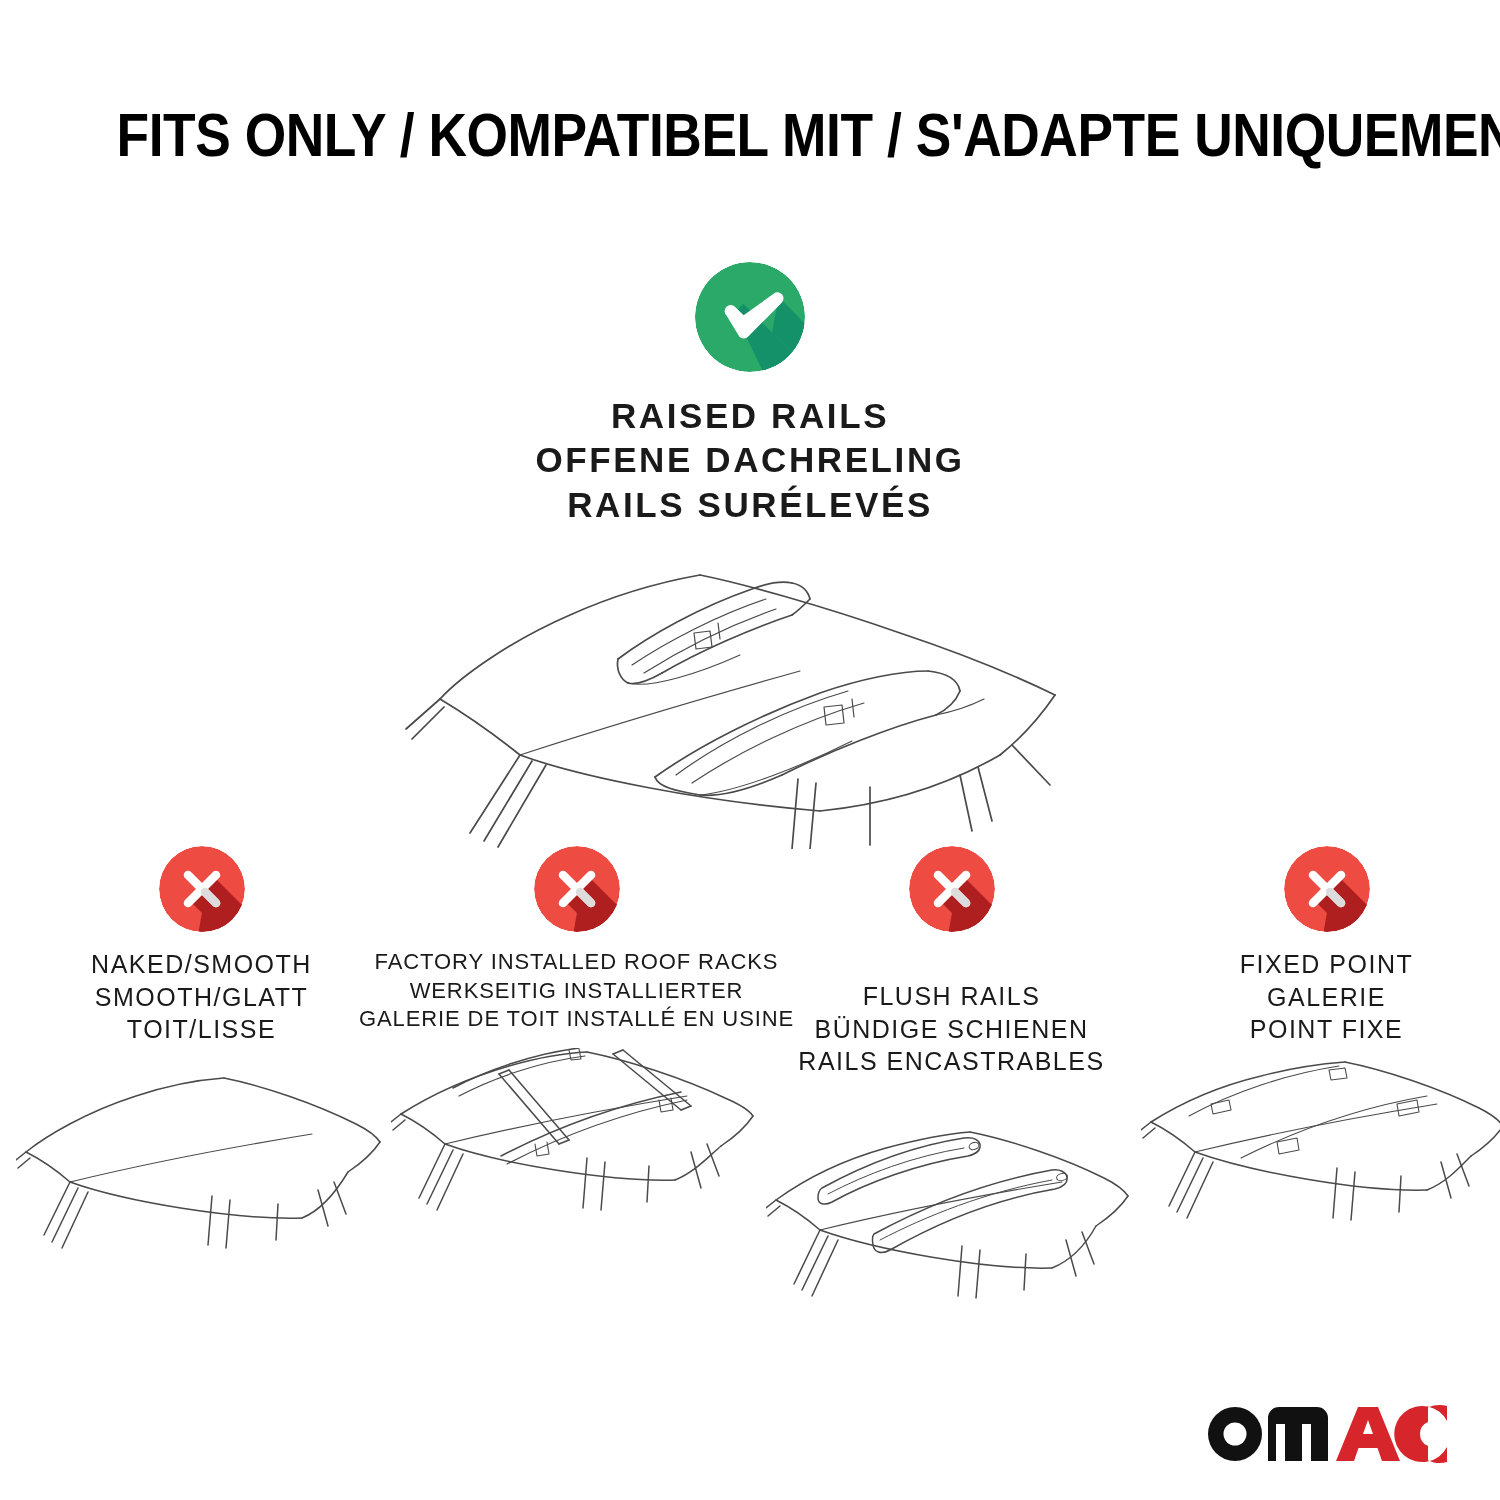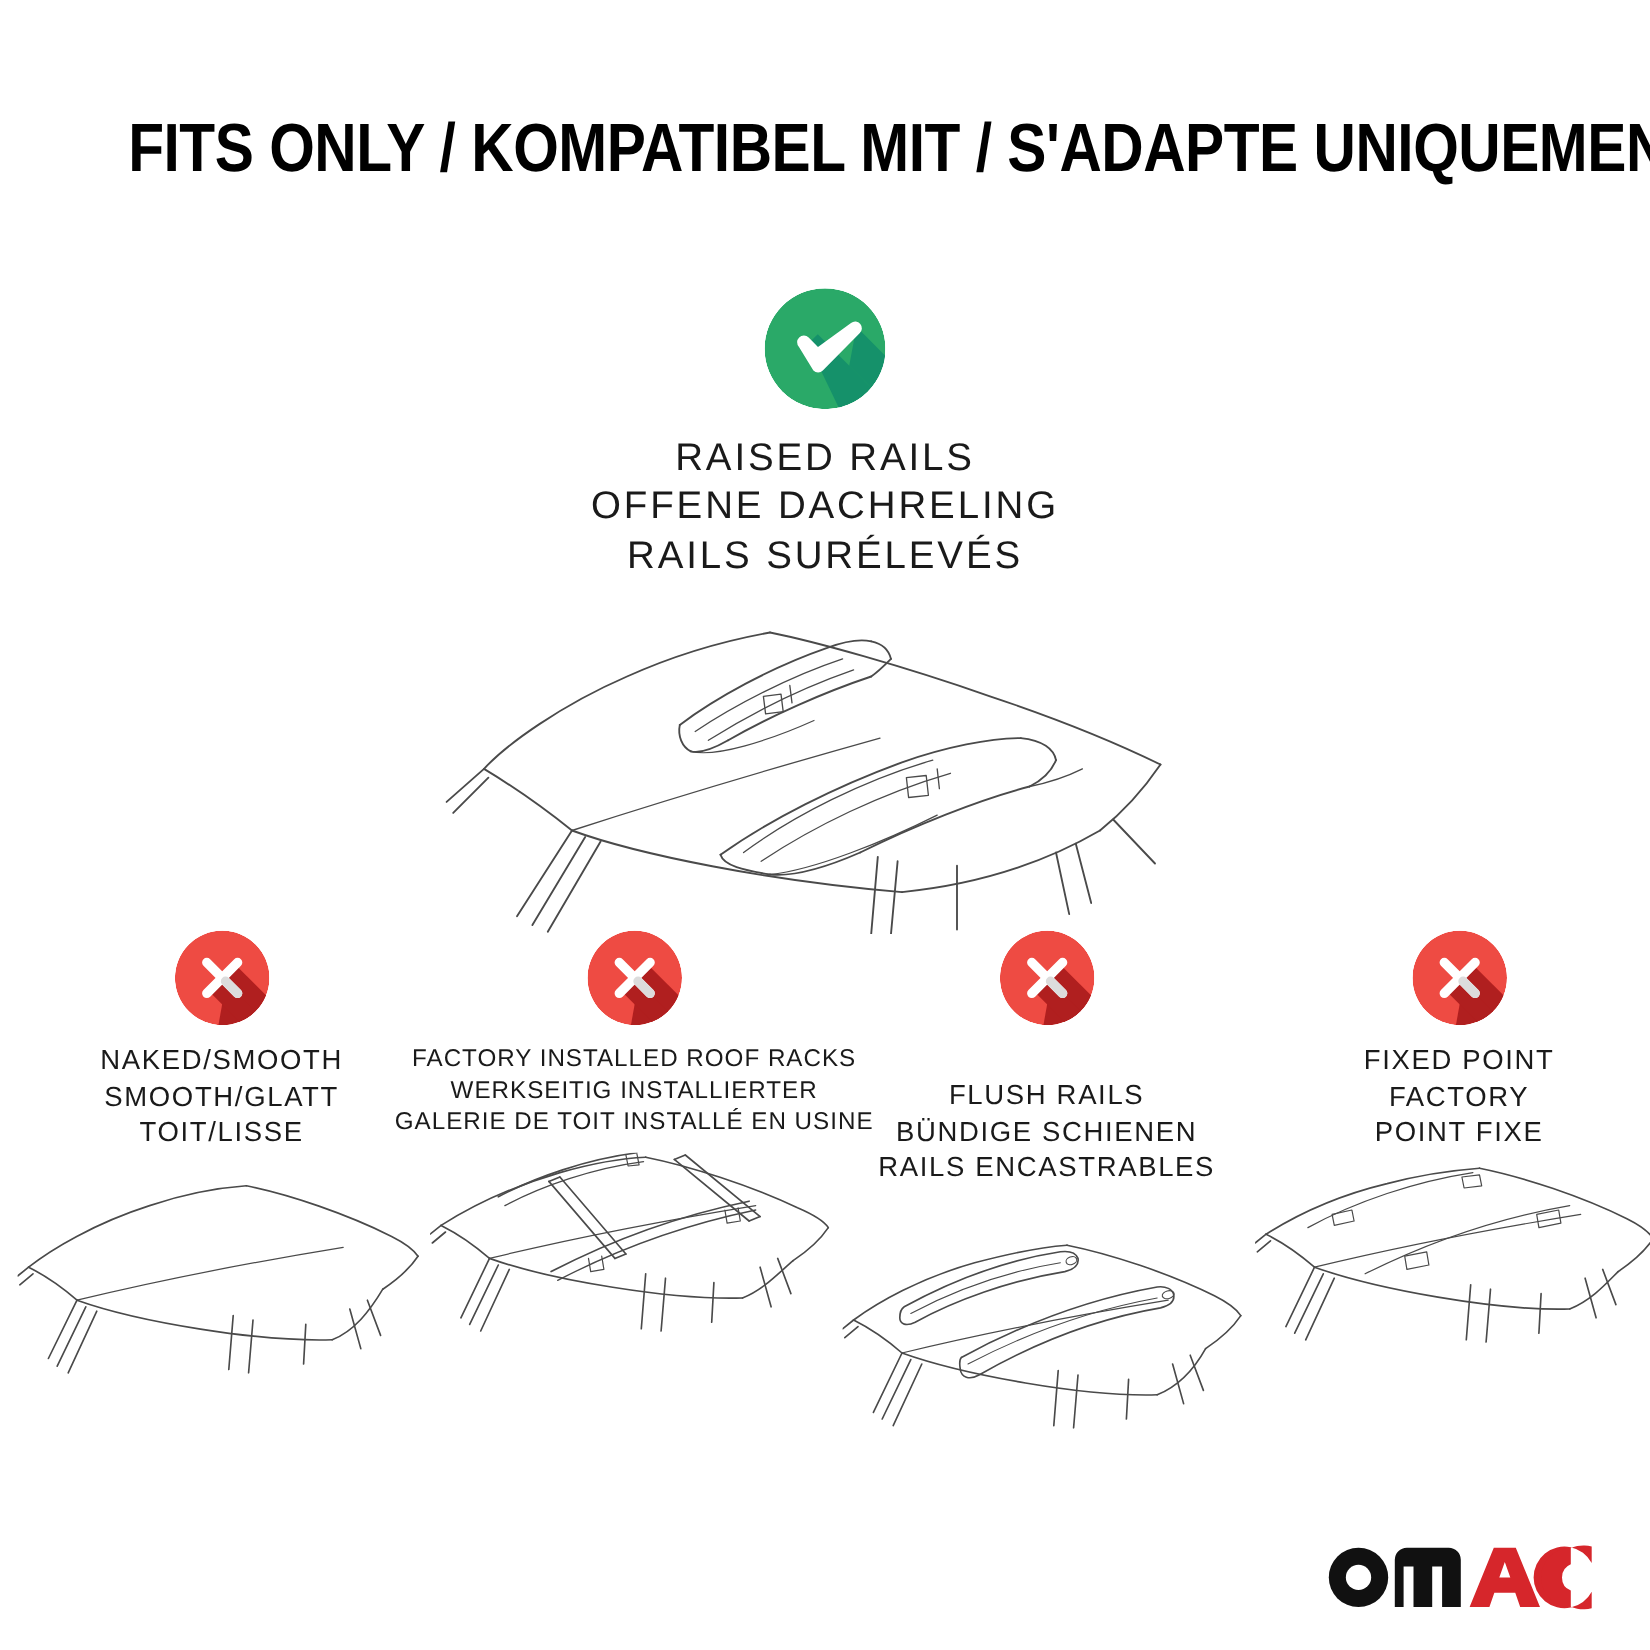--- a/index.html
+++ b/index.html
@@ -49,21 +49,21 @@
   .main-section{
     position:absolute;
     top:262px; left:0; width:1500px;
     display:flex; flex-direction:column; align-items:center;
   }
   .badge-ok{ width:110px; height:110px; }
 
   .caption{
     text-align:center;
     color:#1a1a1a;
-    font-weight:400;
+    font-weight:700;
   }
   .caption-main{
     margin-top:22px;
     font-size:35px;
     line-height:1.27;
     letter-spacing:2.6px;
   }
   .caption-main .cap-line{ display:block; white-space:nowrap; }
 
   .main-illus{
@@ -411,21 +411,21 @@
             <g fill="#ffffff">
               <rect x="45" y="22" width="10" height="56" rx="5" transform="rotate(45 50 50)"></rect>
               <rect x="45" y="22" width="10" height="56" rx="5" transform="rotate(-45 50 50)"></rect>
             </g>
             <rect x="45" y="50" width="10" height="28" rx="5" transform="rotate(-45 50 50)" fill="#dcdcdc"></rect>
           </g>
         </svg>
       </div>
       <div class="caption caption-sub">
         <span class="cap-line">FIXED POINT</span>
-        <span class="cap-line">FACTORY</span>
+        <span class="cap-line">GALERIE</span>
         <span class="cap-line">POINT FIXE</span>
       </div>
       <div class="sub-illus">
         <svg viewBox="0 0 372 215" xmlns="http://www.w3.org/2000/svg">
           <g fill="none" stroke="#4a4a4a" stroke-width="1.5" stroke-linecap="round" stroke-linejoin="round">
             <path d="M10 62 C32 48 70 28 120 16 C150 8 178 4 204 2"></path>
             <path d="M204 2 C244 10 298 28 338 48 C350 54 358 60 362 66"></path>
             <path d="M362 66 C354 78 342 88 330 96"></path>
             <path d="M10 62 C22 68 38 78 54 92"></path>
             <path d="M54 92 C110 112 220 132 286 130"></path>

